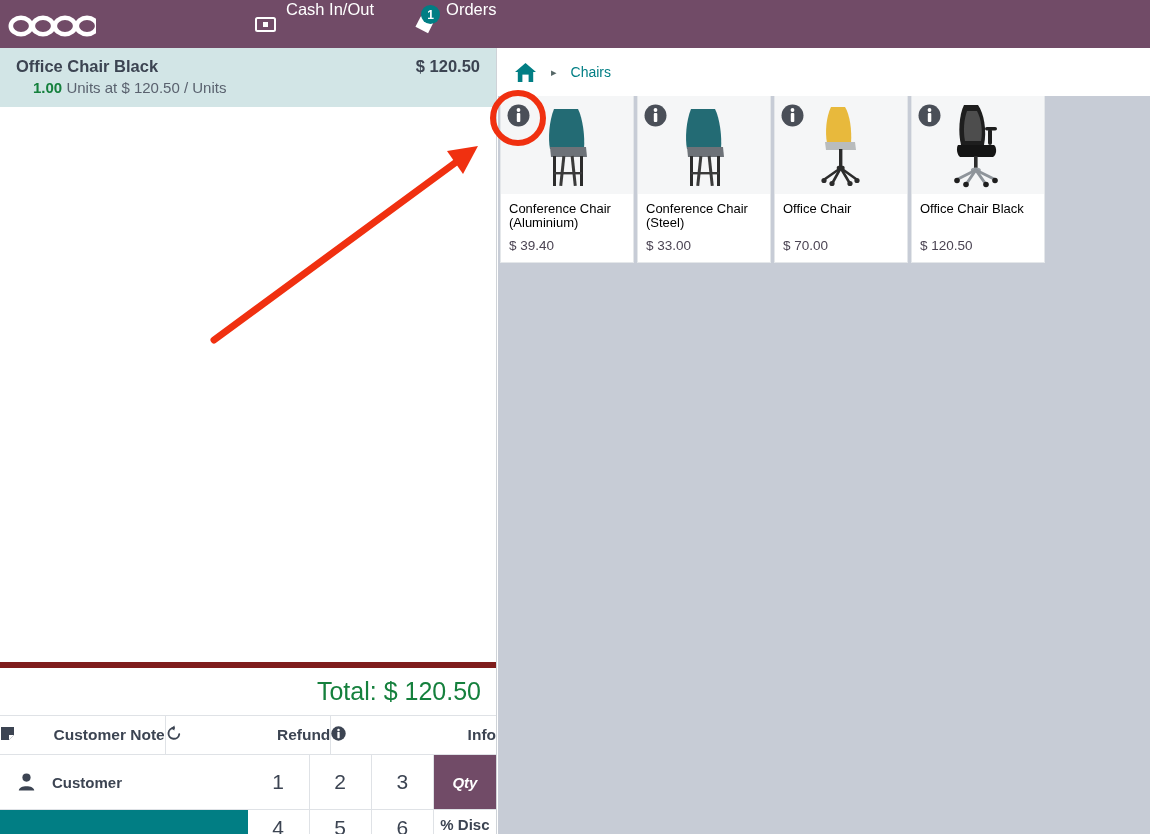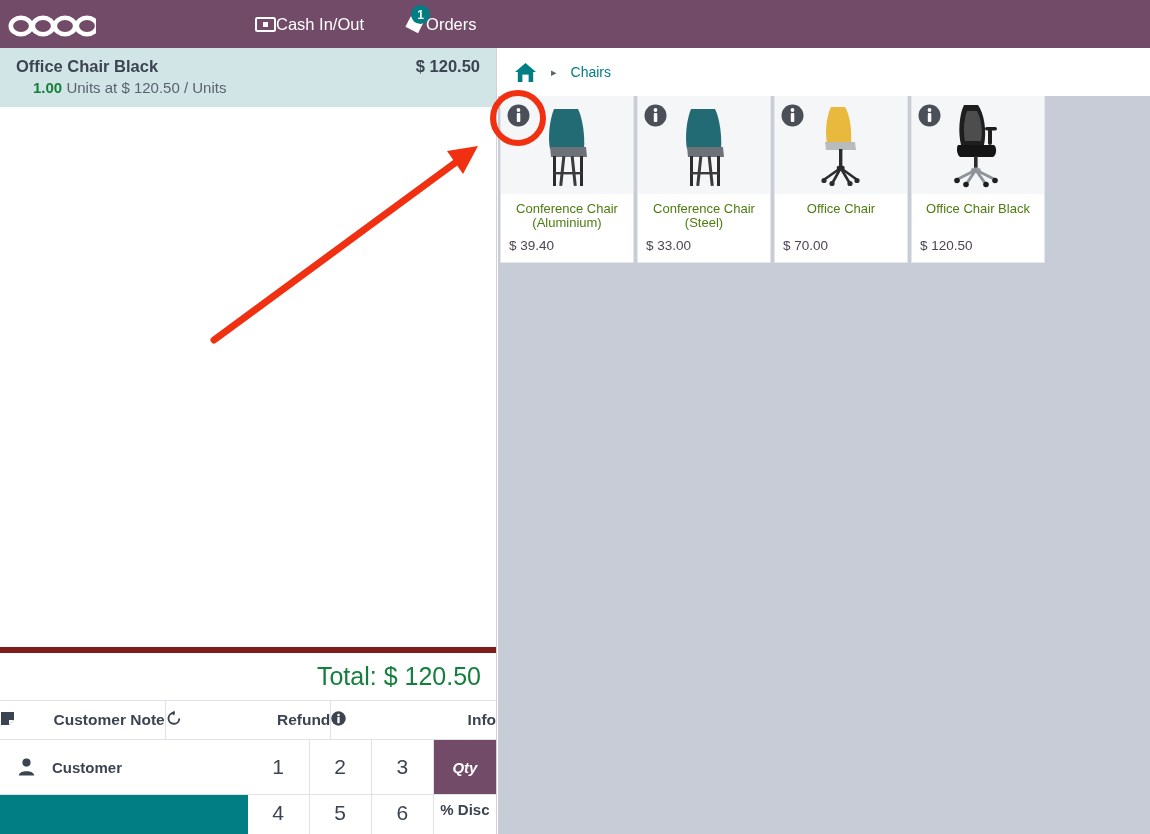--- a/index.html
+++ b/index.html
@@ -20,21 +20,21 @@
   .logo {
     margin-left: 8px; width: 88px; height: 30px;
     display: flex; align-items: center; justify-content: flex-start;
   }
   .logo svg { display: block; }
   .topbar-center {
     position: absolute; left: 255px; top: 0; height: 48px;
     display: flex; align-items: center; gap: 38px;
   }
   .top-btn {
-    display: flex; align-items: center; gap: 0;
+    display: flex; gap: 10px;
     color: #ffffff; font-size: 16.5px; height: 48px; cursor: pointer;
     position: relative;
   }
   .top-btn .ic { display: flex; align-items: center; }
   .badge {
     position: absolute; left: 9px; top: 5px;
     min-width: 19px; height: 19px; padding: 0 4px;
     background: #017e84; color: #fff;
     border-radius: 10px; font-size: 12px; font-weight: bold;
     display: flex; align-items: center; justify-content: center;
@@ -79,21 +79,21 @@
     border-top: 1px solid #dfe2e6;
   }
   .action-btn {
     flex: 1 1 0; display: flex; align-items: center; justify-content: space-between;
     gap: 8px; font-size: 15.5px; font-weight: bold; color: #3c4452;
     background: #fff; border-right: 1px solid #dfe2e6; cursor: pointer;
   }
   .action-btn:last-child { border-right: none; }
 
   
-  .padwrap { display: flex; height: 95px; border-top: 1px solid #dfe2e6; justify-content: space-between; }
+  .padwrap { display: flex; height: 80px; border-top: 1px solid #dfe2e6; justify-content: space-between; }
   .padleft { width: 248px; display: flex; flex-direction: column; }
   .customer-btn {
     height: 55px; background: #fff; border-bottom: 1px solid #dfe2e6;
     display: flex; align-items: center; cursor: pointer;
   }
   .customer-btn .ic { width: 52px; display: flex; justify-content: center; }
   .customer-btn .lbl { font-size: 15px; font-weight: bold; color: #3c4452; }
   .pay-btn { flex: 1 1 auto; background: #017e84; cursor: pointer; }
 
   .numpad {
@@ -138,23 +138,22 @@
     position: relative; height: 98px; background: #f5f6f7;
     display: flex; align-items: center; justify-content: center;
     overflow: hidden;
   }
   .info-icon {
     position: absolute; left: 6px; top: 8px;
     width: 23px; height: 23px; z-index: 4; cursor: pointer;
   }
   .card-body { padding: 8px 8px 9px 8px; flex: 1 1 auto; }
   .card-name {
-    font-size: 13px; color: #4d7c0f; line-height: 14px;
+    font-size: 13px; color: #000000; line-height: 14px;
     min-height: 28px;
-    text-align: center;
   }
   .card-price {
     margin-top: 8px; font-size: 13.5px; color: #4b4453; font-weight: normal;
   }
 
   
   .annot { position: absolute; left: 0; top: 0; width: 1150px; height: 834px;
            pointer-events: none; z-index: 50; }
 </style>
 </head>

